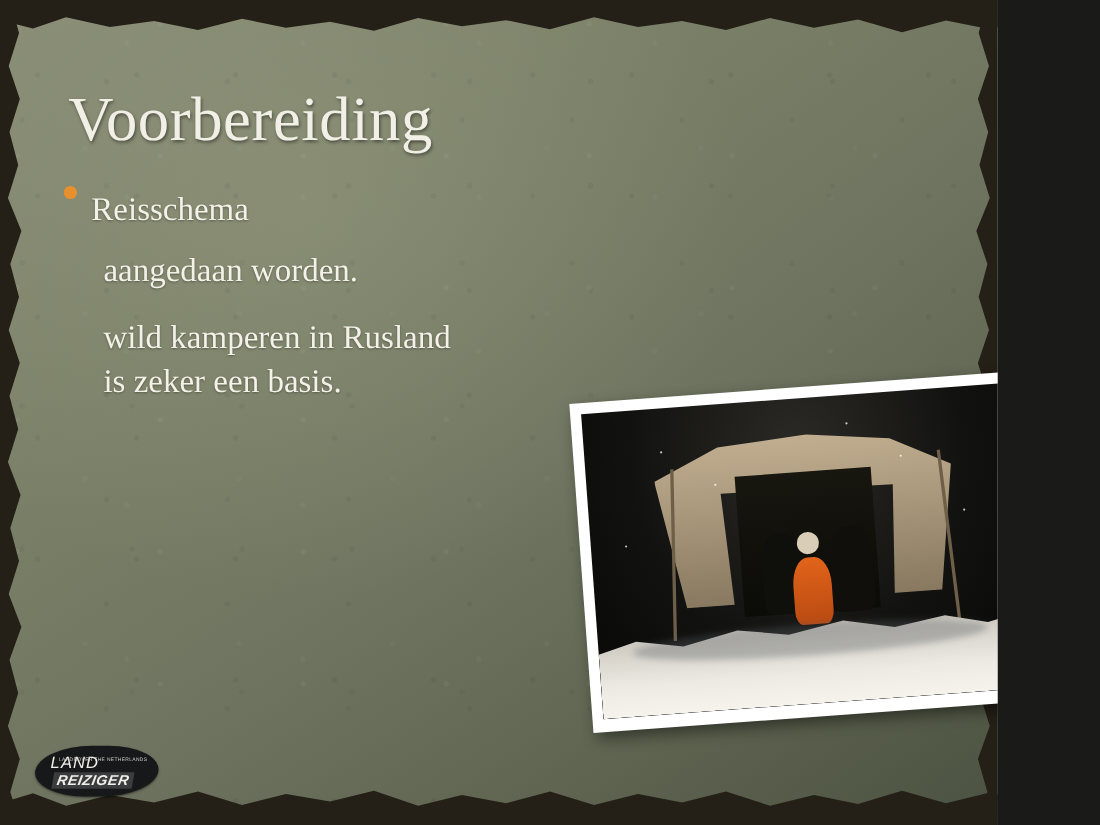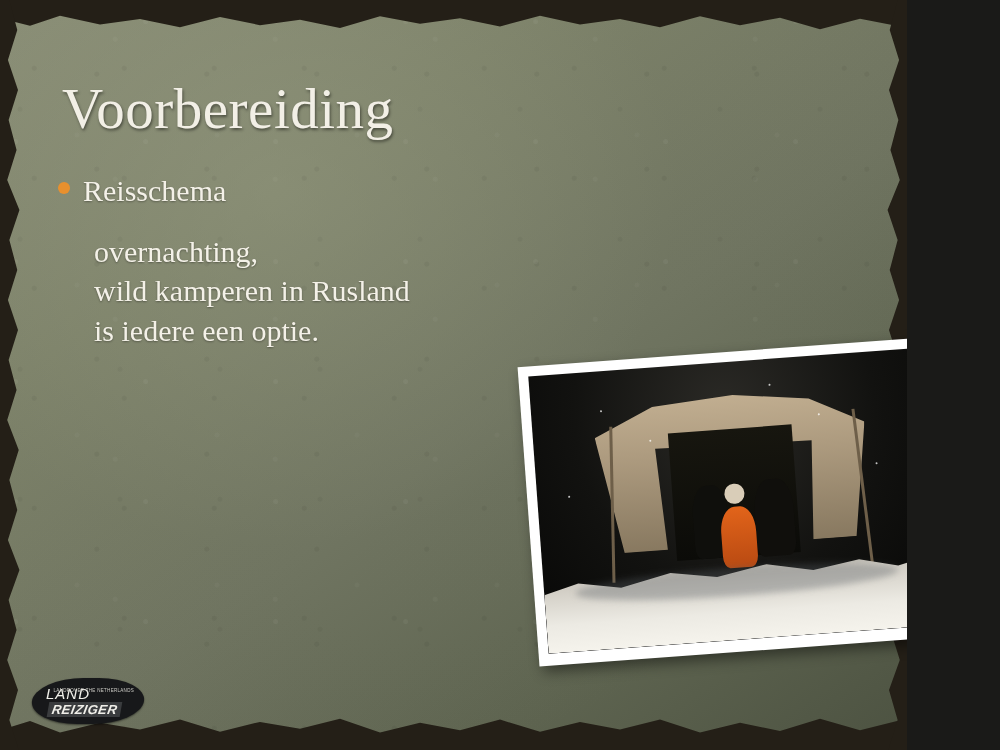--- a/index.html
+++ b/index.html
@@ -86,21 +86,21 @@
   #body-block {
     position: absolute;
     left: 58px;
     top: 172px;
     width: 890px;
     color: #f4f1e8;
   }
 
   .bullet-line {
     display: flex;
-    align-items: center;
+    align-items: flex-start;
     gap: 13px;
     font-size: 30px;
     line-height: 1.25;
     text-shadow: 0 1px 2px rgba(0,0,0,0.35);
   }
   .bullet-dot {
     width: 12px;
     height: 12px;
     border-radius: 50%;
     background: #e8902e;
@@ -310,26 +310,26 @@
     <h1 id="title">Voorbereiding</h1>
 
     <div id="body-block">
 
       <div class="bullet-line">
         <span class="bullet-dot"></span>
         <span>Reisschema</span>
       </div>
 
       <div class="para" id="para1">
+        <span class="hang">aangedaan worden.</span>
       </div>
 
       <div class="para" id="para2">
-        <span class="hang">overnachting,</span>
         <span class="hang">wild kamperen in Rusland</span>
-        <span class="hang">is iedere een optie.</span>
+        <span class="hang">is zeker een basis.</span>
       </div>
 
     </div>
 
     <div id="photo-wrap">
       <div id="photo">
         <div class="tent-canopy"></div>
         <div class="tent-shade"></div>
         <div class="tent-pole pole-l"></div>
         <div class="tent-pole pole-r"></div>

